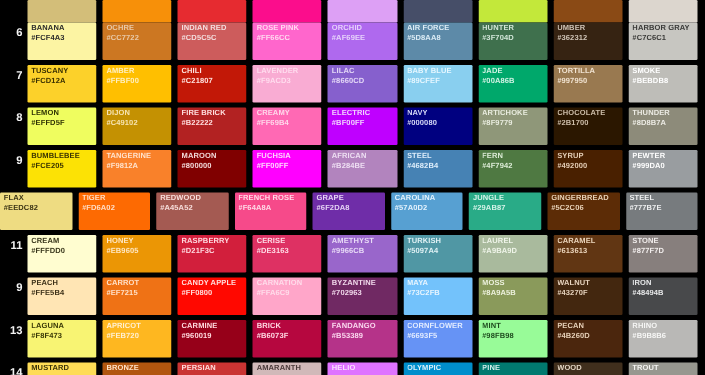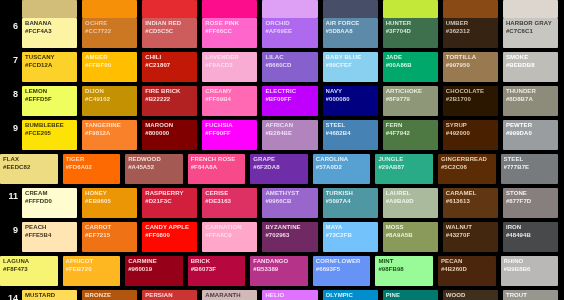--- a/index.html
+++ b/index.html
@@ -439,20 +439,21 @@
         </div>
         <div class="sw" style="background: rgb(72, 73, 75);">
           <div class="lbl" style="color: rgb(232, 233, 234);">
             <span class="nm">IRON</span>
             <span class="hx">#48494B</span>
           </div>
         </div>
       </div>
     </div>
     <div class="row">
+      <div class="rownum">13</div>
       <div class="swatches">
         <div class="sw" style="background: rgb(248, 244, 115);">
           <div class="lbl" style="color: rgb(58, 57, 7);">
             <span class="nm">LAGUNA</span>
             <span class="hx">#F8F473</span>
           </div>
         </div>
         <div class="sw" style="background: rgb(254, 183, 32);">
           <div class="lbl" style="color: rgb(255, 240, 210);">
             <span class="nm">APRICOT</span>

